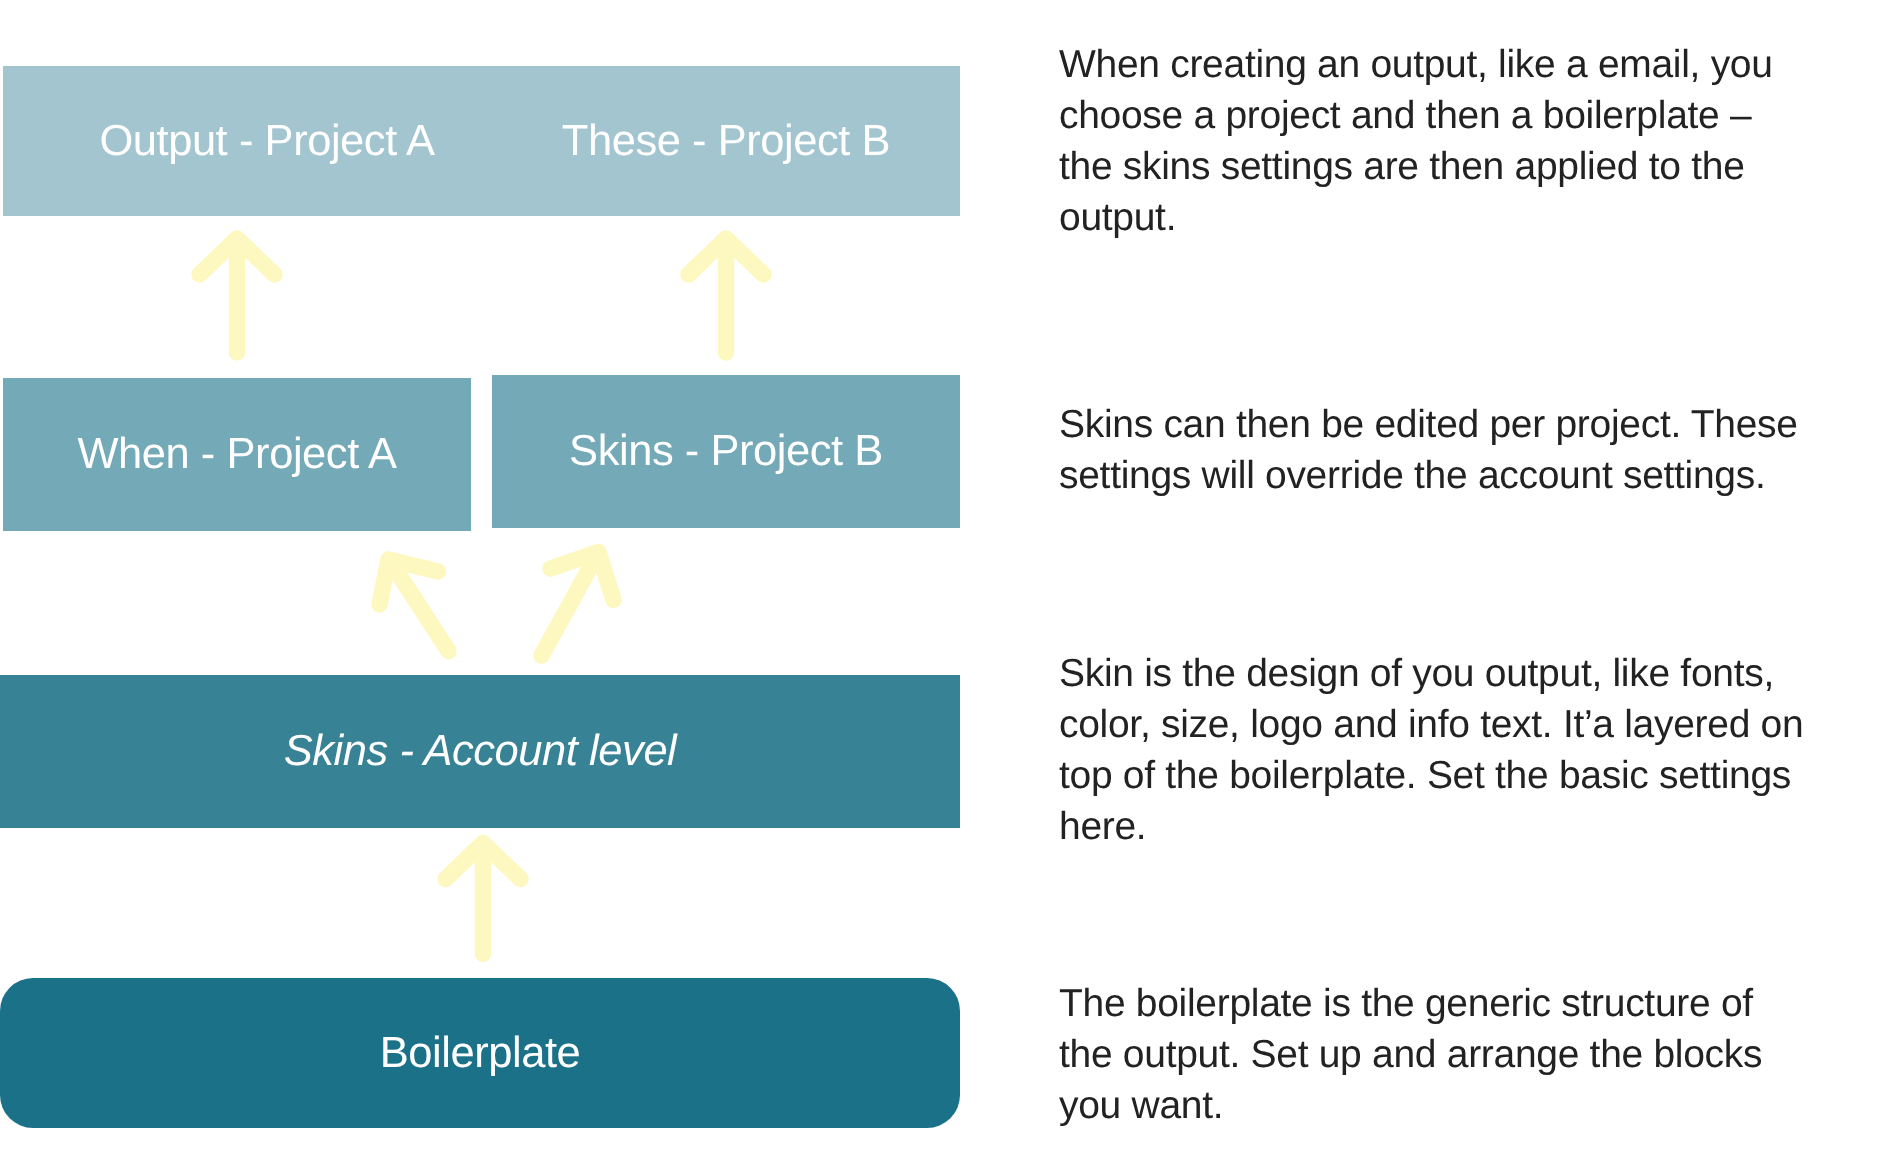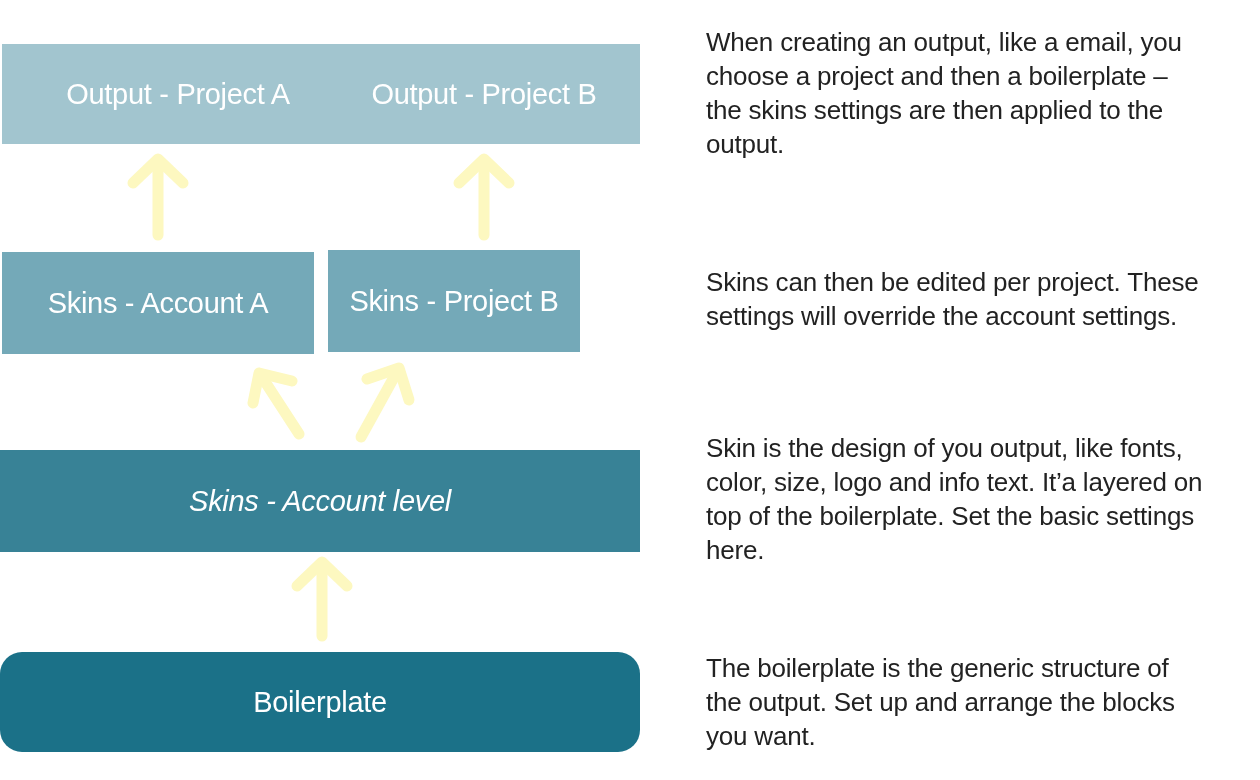--- a/index.html
+++ b/index.html
@@ -11,27 +11,27 @@
             font-size: 26px; line-height: 34px; letter-spacing: -0.2px; white-space: pre-line; }
     svg.arrows { position: absolute; left: 0; top: 0; }
   </style>
 </head>
 <body>
 
 <div class="box" style="left:2px; top:44px; width:312px; height:100px; background:#a2c5cf;padding-left:20px;">
   <span>Output - Project A</span>
 </div>
 <div class="box" style="left:328px; top:44px; width:312px; height:100px; background:#a2c5cf;">
-  <span>Output - Project B</span>
+  <span>These - Project B</span>
 </div>
 
 <div class="box" style="left:2px; top:252px; width:312px; height:102px; background:#74a9b8;">
-  <span>Skins - Account A</span>
+  <span>When - Project A</span>
 </div>
-<div class="box" style="left:328px; top:250px; width:252px; height:102px; background:#74a9b8;">
+<div class="box" style="left:328px; top:250px; width:312px; height:102px; background:#74a9b8;">
   <span>Skins - Project B</span>
 </div>
 
 <div class="box" style="left:0px; top:450px; width:640px; height:102px; background:#388296;font-style:italic;">
   <span>Skins - Account level</span>
 </div>
 
 <div class="box" style="left:0px; top:652px; width:640px; height:100px; background:#1b7188;border-radius:22px;">
   <span>Boilerplate</span>
 </div>

